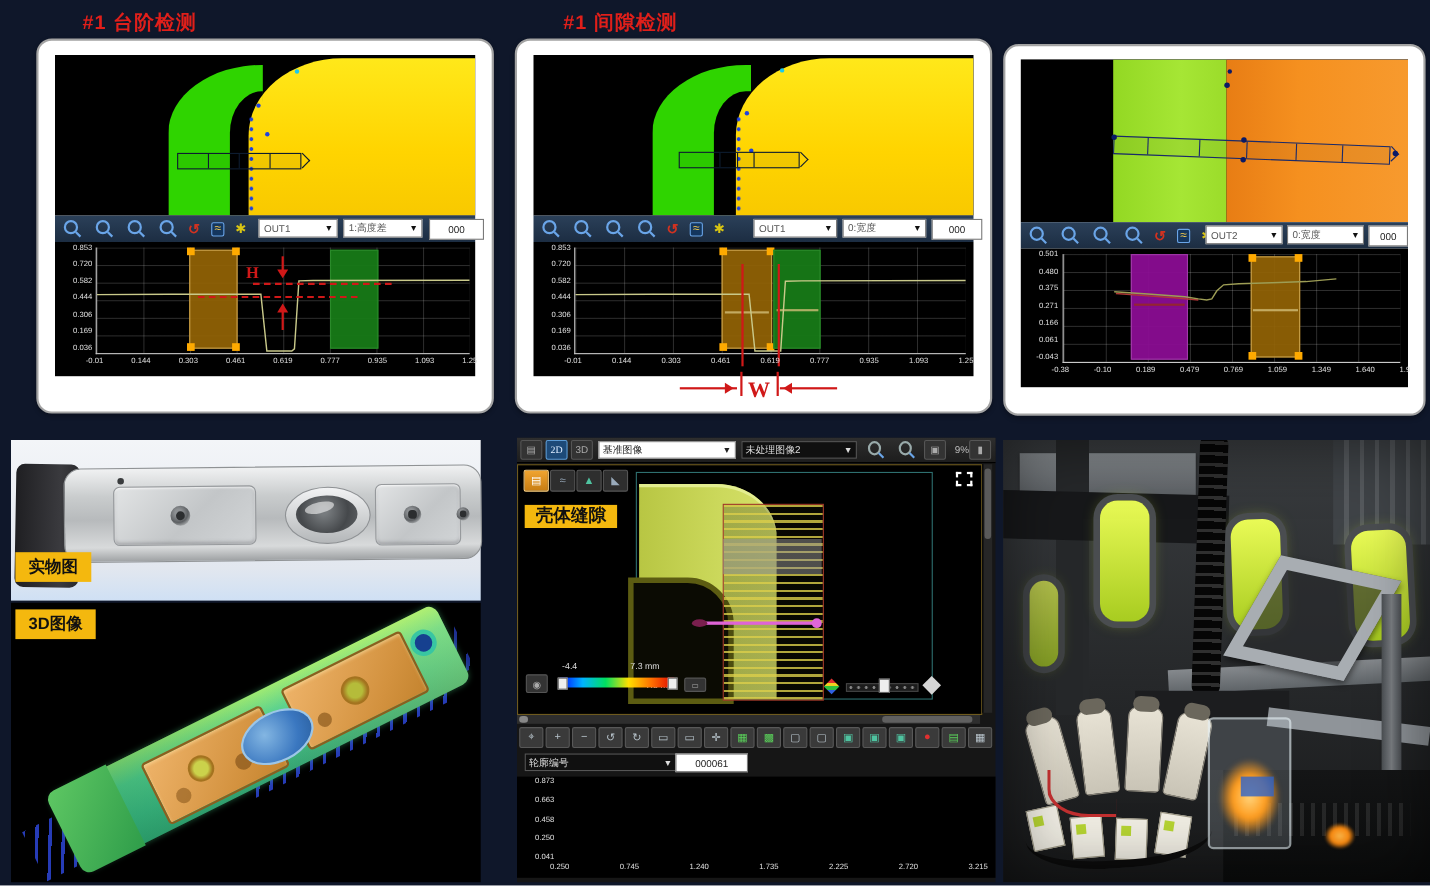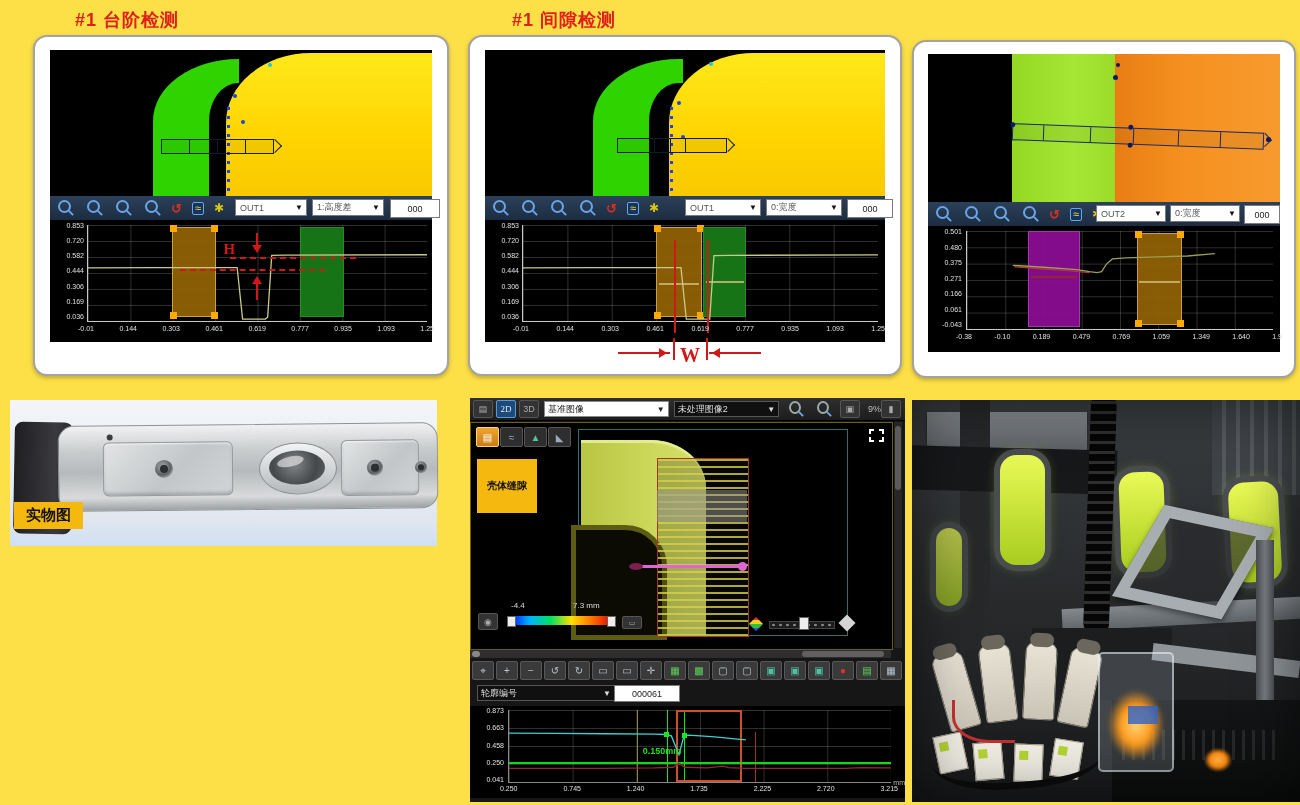--- a/index.html
+++ b/index.html
@@ -1,16 +1,16 @@
 <!DOCTYPE html>
 <html><head>
 <meta charset="utf-8">
 <style>
   html,body{margin:0;padding:0;background:#fff;}
-  .stage{position:relative;width:1300px;height:805px;background:#fde047;overflow:hidden;
+  .stage{position:relative;width:1300px;height:805px;background:#0f172a;overflow:hidden;
          font-family:"Liberation Sans",sans-serif;}
   .abs{position:absolute;}
 
   
   .ptitle{position:absolute;color:#e01f1a;font-weight:bold;font-size:18px;letter-spacing:1px;}
 
   
   .card{position:absolute;background:#fff;border:2px solid #a3a3a3;border-radius:14px;
         box-shadow:0 2px 4px rgba(0,0,0,.25);}
   .imgarea{position:absolute;background:#000;overflow:hidden;}
@@ -432,20 +432,41 @@
       <div class="ovalo" style="left:200px;top:18px;width:76px;height:50px;"></div>
       <div class="ovali" style="left:210px;top:26px;width:56px;height:34px;"></div>
       <div class="hole" style="left:96px;top:34px;width:18px;height:18px;"></div>
       <div class="hole" style="left:308px;top:36px;width:16px;height:16px;"></div>
       <div class="hole" style="left:356px;top:38px;width:12px;height:12px;"></div>
       <div class="abs" style="left:48px;top:8px;width:6px;height:6px;border-radius:50%;background:#3a3c3e;"></div>
     </div>
     <div class="ylabel" style="left:4px;top:102px;">实物图</div>
   </div>
 
+  <div class="r3d" style="left:10px;top:548px;width:427px;height:254px;">
+    <div class="spike" style="left:10px;top:158px;width:215px;height:50px;transform:rotate(-26.5deg);"></div>
+    <div class="spike" style="left:200px;top:88px;width:200px;height:48px;transform:rotate(-26.5deg);"></div>
+    <div class="spike" style="left:322px;top:40px;width:95px;height:42px;transform:rotate(-26.5deg);opacity:.8;"></div>
+    <div class="bar3d" style="left:30px;top:84px;width:392px;height:78px;transform:rotate(-26.5deg);">
+      <div class="cap3d"></div>
+      <div class="pad3d" style="left:88px;top:12px;width:118px;height:58px;">
+        <span class="padring" style="left:34px;top:14px;width:24px;height:24px;background:radial-gradient(circle,#cbd24b 38%,#a4731f 62%);"></span>
+        <span class="padring" style="left:76px;top:30px;width:15px;height:15px;background:rgba(140,90,30,.75);"></span>
+        <span class="padring" style="left:14px;top:34px;width:14px;height:14px;background:rgba(140,90,30,.6);"></span>
+      </div>
+      <div class="pad3d" style="left:232px;top:8px;width:118px;height:58px;">
+        <span class="padring" style="left:46px;top:16px;width:26px;height:26px;background:radial-gradient(circle,#b5bc3a 36%,#a4731f 62%);"></span>
+        <span class="padring" style="left:16px;top:34px;width:13px;height:13px;background:rgba(140,90,30,.7);"></span>
+      </div>
+      <span class="padring" style="left:212px;top:46px;width:11px;height:11px;background:#aebf35;position:absolute;"></span>
+      <div class="oval3d" style="left:176px;top:22px;width:66px;height:42px;"></div>
+      <div class="hole3d" style="left:356px;top:16px;"></div>
+    </div>
+    <div class="ylabel" style="left:4px;top:6px;">3D图像</div>
+  </div>
 
   <div class="insp" style="left:470px;top:398px;width:435px;height:404px;">
     <div class="itopbar">
       <div class="ibtn">▤</div>
       <div class="ibtn active">2D</div>
       <div class="ibtn">3D</div>
       <div class="idd white">
         <span>基准图像</span>
         <i class="caret">▼</i>
       </div>
@@ -466,21 +487,21 @@
         <div class="pnotch" style="left:-8px;top:95px;width:96px;height:115px;"></div>
         <div class="proi" style="left:78px;top:28px;width:90px;height:177px;"></div>
         <div class="gpatch" style="left:78px;top:60px;width:90px;height:32px;"></div>
         <div class="parrow" style="left:62px;top:135px;width:100px;"></div>
         <div class="wtext" style="left:8px;top:188px;">7.3 mm</div>
       </div>
       <div class="lbtn hot" style="left:5px;top:4px;">▤</div>
       <div class="lbtn" style="left:29px;top:4px;">≈</div>
       <div class="lbtn" style="left:53px;top:4px;color:#4fc3a0;">▲</div>
       <div class="lbtn" style="left:77px;top:4px;">◣</div>
-      <div class="ylabel" style="left:6px;top:36px;font-size:10px;padding:20px 10px;">壳体缝隙</div>
+      <div class="ylabel" style="left:6px;top:36px;font-size:16px;padding:0 10px;">壳体缝隙</div>
       <div class="wtext" style="left:40px;top:178px;">-4.4</div>
       <div class="wtext" style="left:102px;top:178px;">7.3 mm</div>
       <div class="ibtn" style="position:absolute;left:4px;top:190px;width:17px;height:15px;">◉</div>
       <div class="cbar" style="left:38px;top:193px;width:104px;"></div>
       <div class="chandle" style="left:36px;top:193px;"></div>
       <div class="chandle" style="left:136px;top:193px;"></div>
       <div class="ibtn" style="position:absolute;left:148px;top:193px;width:15px;height:11px;font-size:7px;">▭</div>
       <div class="diamond" style="left:280px;top:196px;width:10px;height:10px;background:linear-gradient(135deg,#e03030 25%,#f0d020 25% 50%,#30c040 50% 75%,#3060e0 75%);"></div>
       <div class="dotslider" style="left:298px;top:198px;width:64px;"></div>
       <div class="chandle" style="left:328px;top:194px;width:8px;height:11px;"></div>
@@ -523,36 +544,20 @@
     <div class="valbox" style="left:144px;top:287px;width:64px;height:15px;">000061</div>
 
     <div class="igraph" style="left:0;top:308px;width:435px;height:92px;">
       <div class="yticks" style="left:4px;top:1px;width:30px;height:76px;">
           <span class="tick">0.873</span>
           <span class="tick">0.663</span>
           <span class="tick">0.458</span>
           <span class="tick">0.250</span>
           <span class="tick">0.041</span>
         </div>
-      <div class="plot grid6x4" style="left:38px;top:4px;width:382px;height:72px;border-color:#888;">
-        <div class="vline" style="left:33.4%;background:#8a8a2a;"></div>
-        <div class="vline" style="left:41.3%;background:#19e619;"></div>
-        <div class="vline" style="left:45.8%;background:#19e619;"></div>
-        <div class="orect" style="left:43.8%;width:17.2%;"></div>
-        <div class="vline" style="left:64.5%;top:30%;background:#a03040;"></div>
-        <div class="greenh" style="top:72.5%;"></div>
-        <svg class="psvg" viewBox="0 0 100 100" preserveAspectRatio="none">
-          <polyline class="pline ln-darkred" vector-effect="non-scaling-stroke" points="0,81 25,81 38,80.5 43,79.5 44.5,74 46,79.5 52,80.5 56,78 57.5,80 62,81 88,81 92,80 100,80.5"></polyline>
-          <polyline class="pline ln-cyan" vector-effect="non-scaling-stroke" points="0,32 12,32.5 25,33 38,33.5 41,34 42.5,36 44.5,62 45.8,36 47,35 50,36 53,37 56,38.5 59,40 62,41.5"></polyline>
-        </svg>
-        <span class="gmark" style="left:40.7%;top:31%;"></span>
-        <span class="gmark" style="left:45.2%;top:31.5%;"></span>
-        <div class="meas" style="left:35%;top:50%;">0.150mm</div>
-        <span class="unit" style="right:-14px;bottom:-4px;">mm</span>
-      </div>
       <div class="xticks" style="left:30px;width:398px;top:78px;">
           <span class="tick">0.250</span>
           <span class="tick">0.745</span>
           <span class="tick">1.240</span>
           <span class="tick">1.735</span>
           <span class="tick">2.225</span>
           <span class="tick">2.720</span>
           <span class="tick">3.215</span>
         </div>
     </div>

